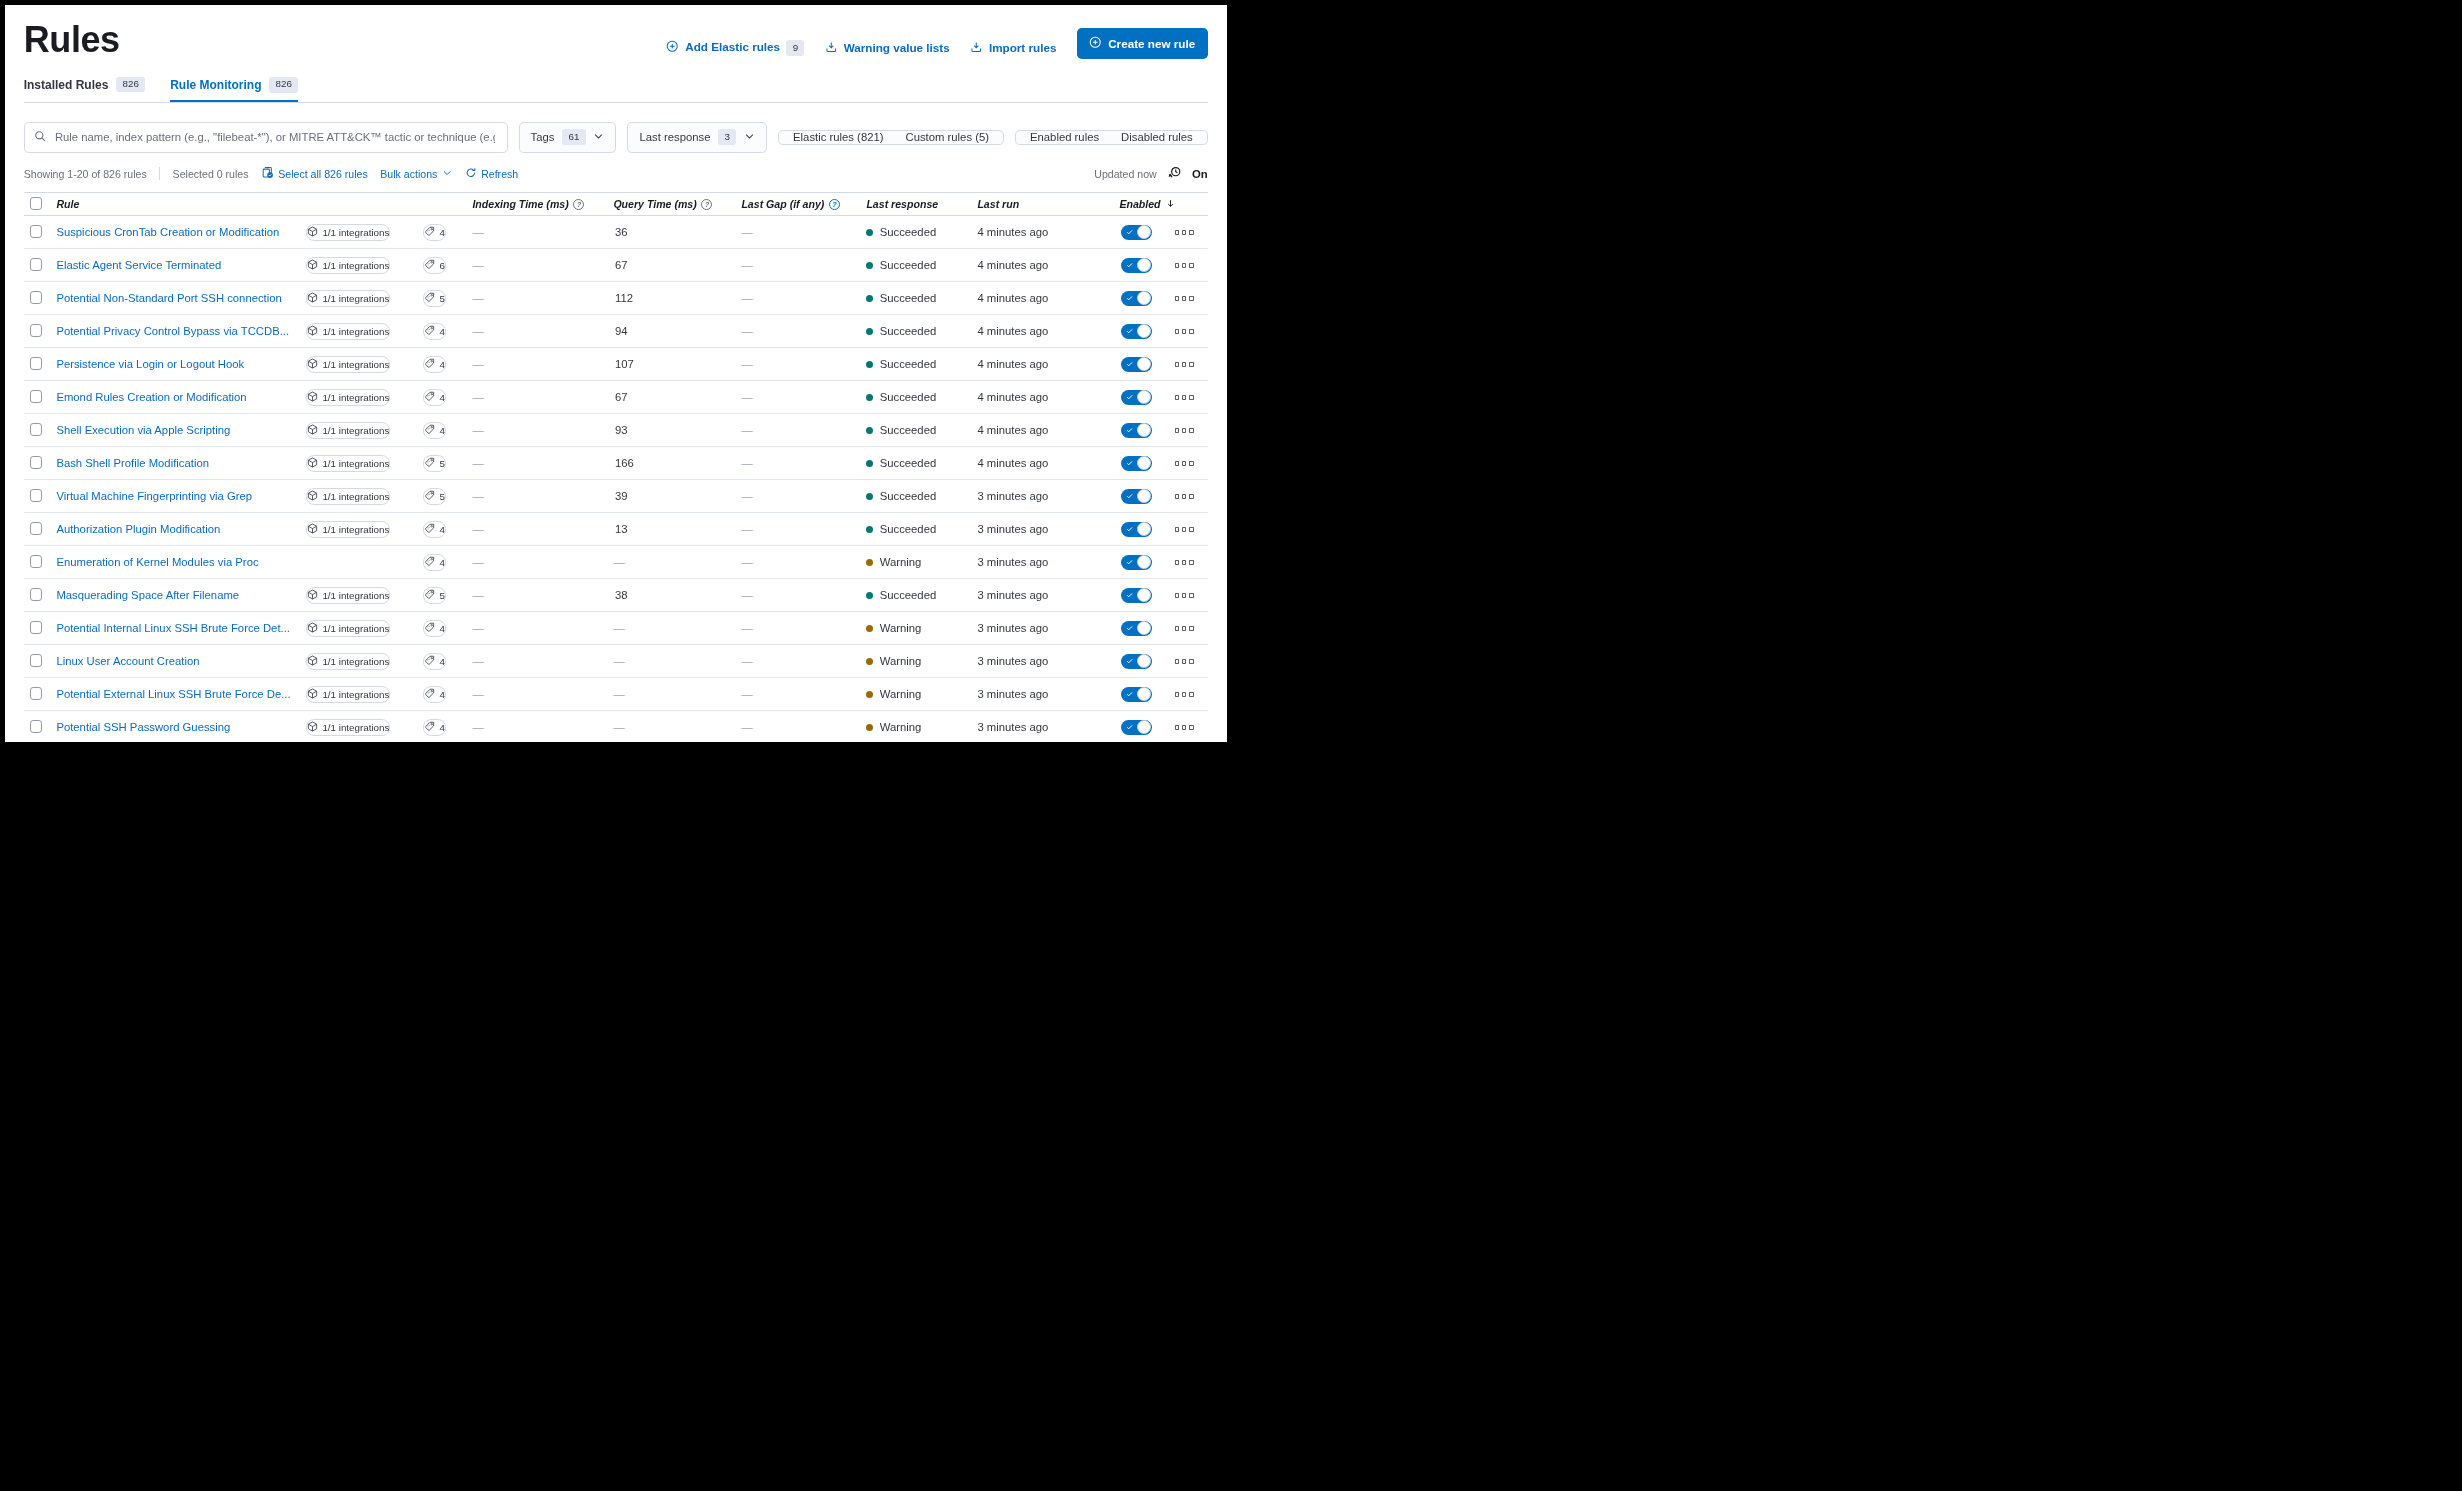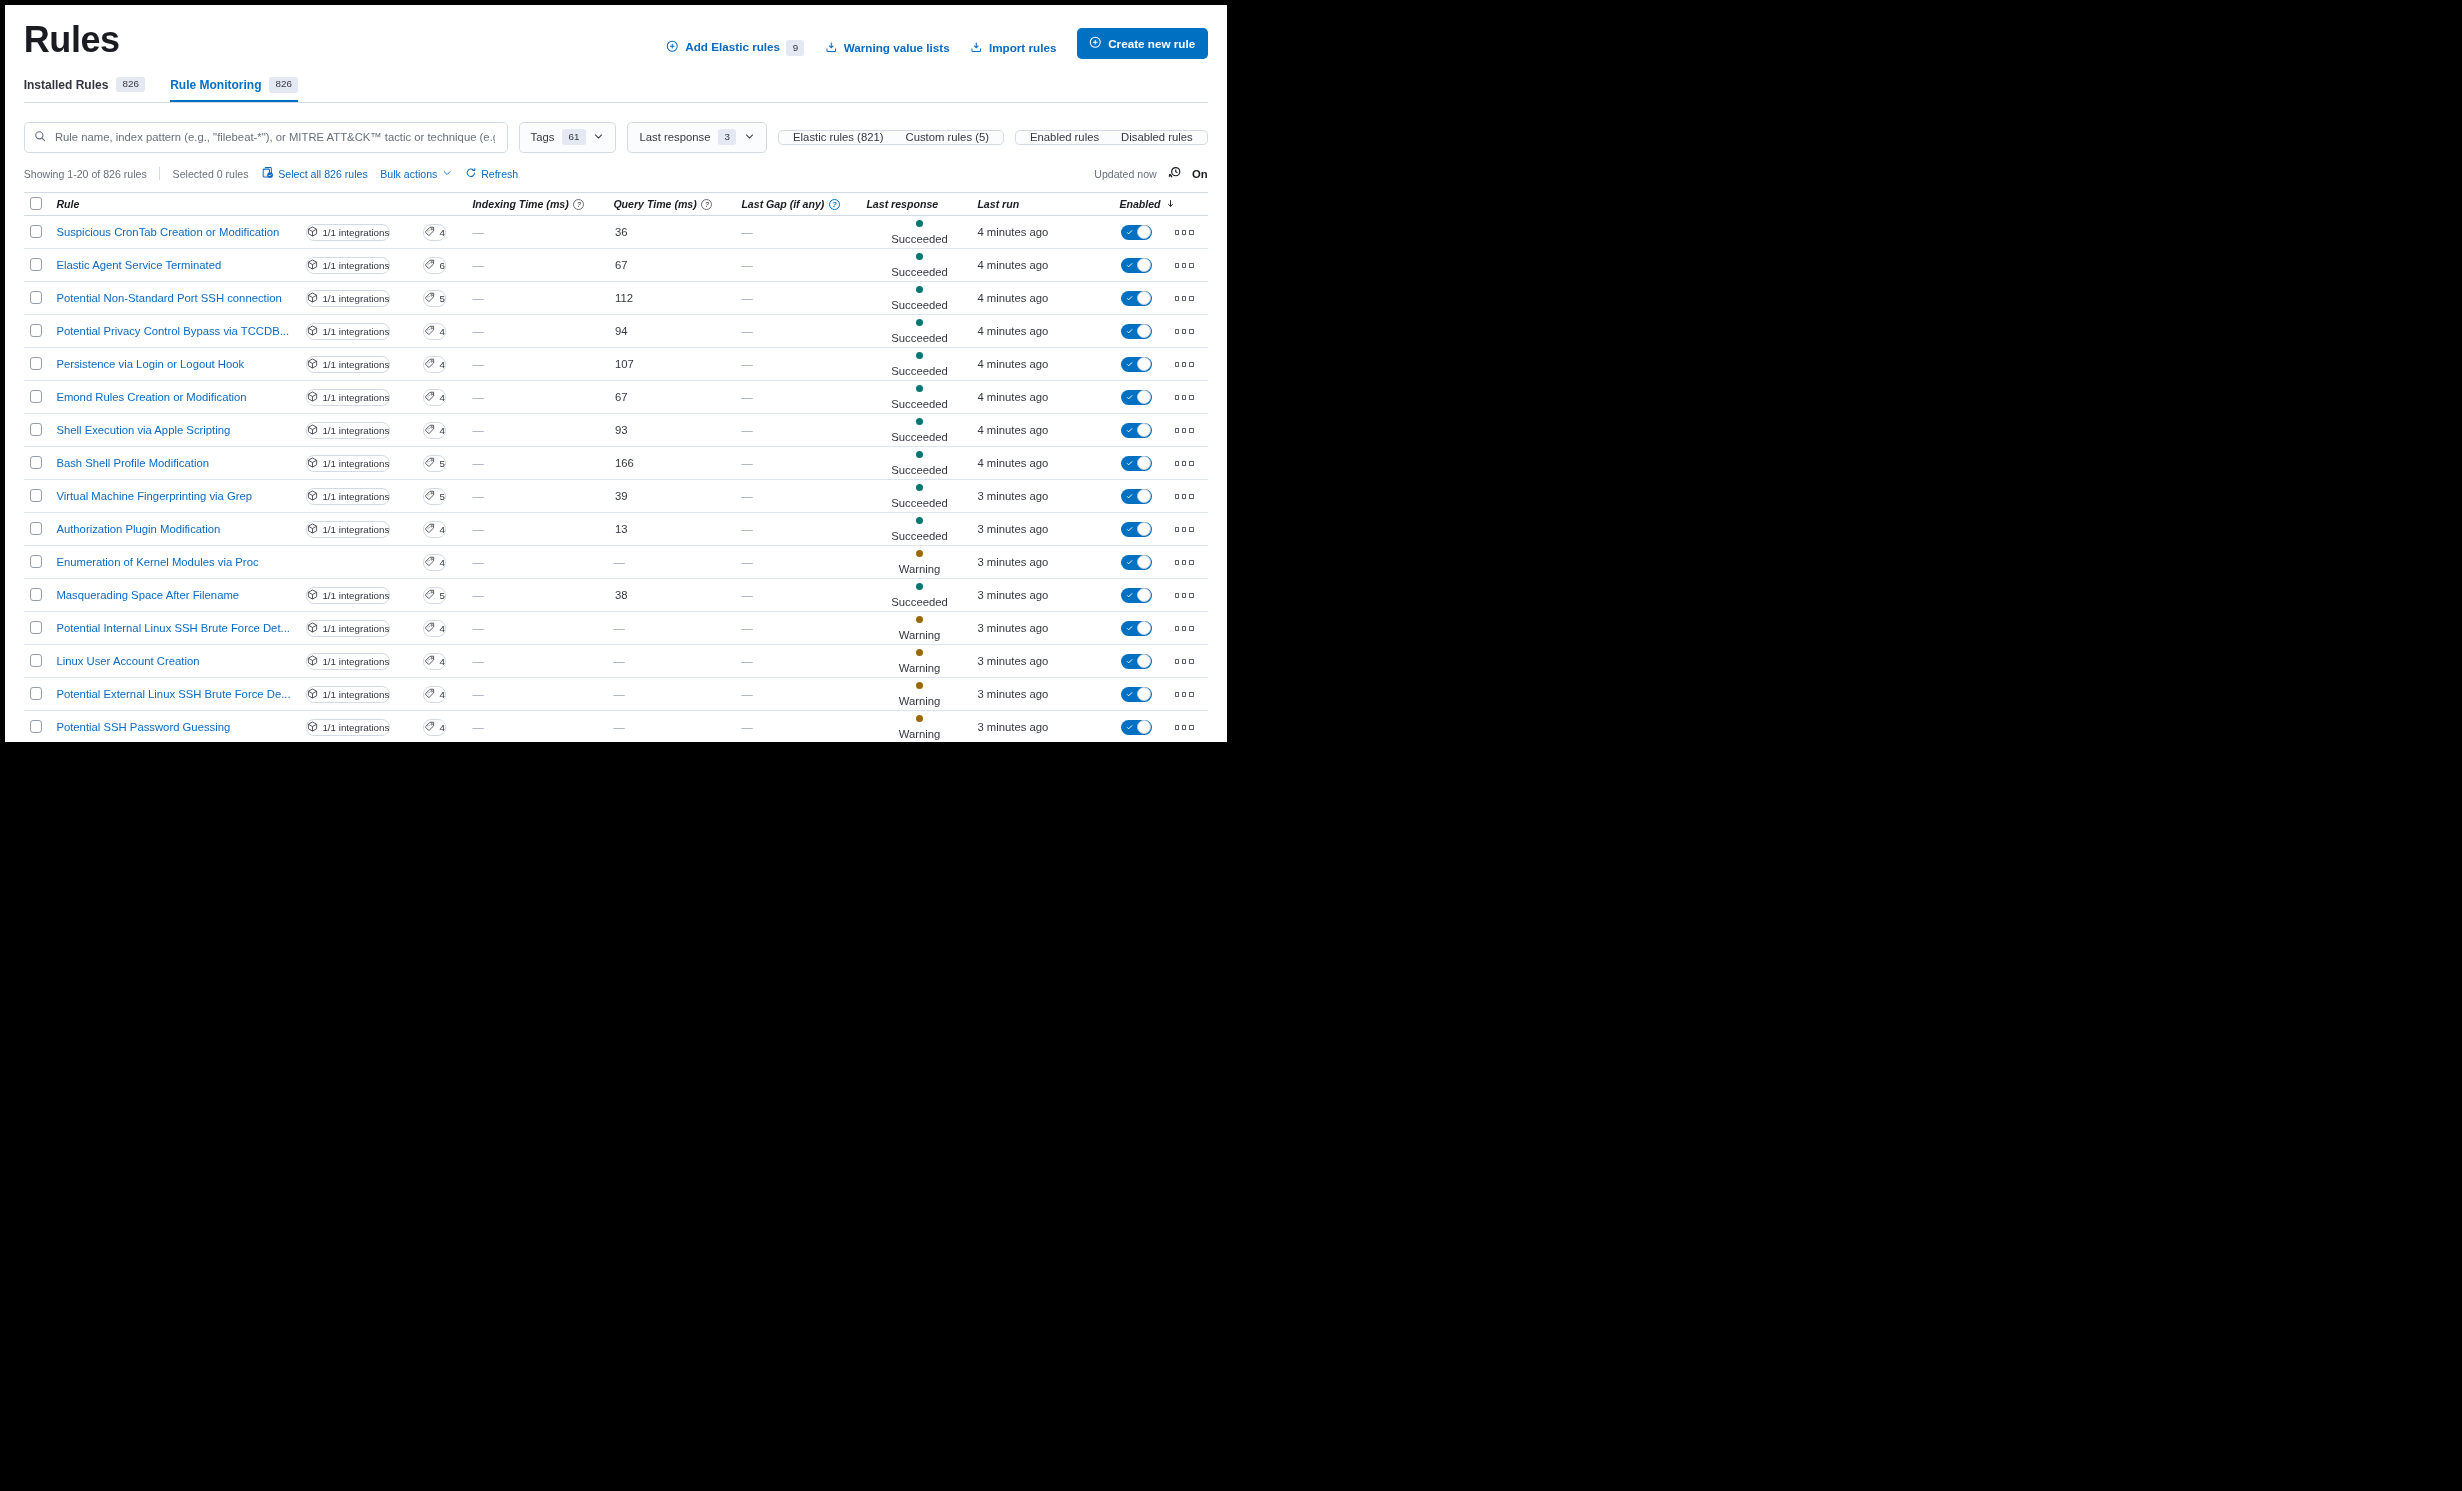--- a/index.html
+++ b/index.html
@@ -72,21 +72,21 @@
     background:#fff; display:inline-block; margin-left:6.3px; cursor:pointer; }
   .rule-cell { display:grid; grid-template-columns:250px 117px auto;
     align-items:center; padding-left:4.7px; }
   .rule-link { color:#0b6ac2; cursor:pointer; white-space:nowrap; overflow:hidden; }
   .badge { display:inline-flex; align-items:center; gap:4px; height:17px;
     padding:0 0; border:0.8px solid #d3dae6; border-radius:8px; background:#fff;
     font-size:9.8px; color:#343741; cursor:pointer; }
   .badge svg { color:#343741; }
   .dash { color:#98a2b3; padding-left:4.7px; }
   .num { padding-left:6.3px; color:#343741; }
-  .resp { display:flex; align-items:center; gap:6.3px; padding-left:4.7px;flex-direction:column; }
+  .resp { display:flex; align-items:center; gap:6.3px; padding-left:4.7px; }
   .dot { width:7px; height:7px; border-radius:50%; flex:0 0 auto; }
   .dot.ok { background:#007871; }
   .dot.warn { background:#9a6a00; }
   .run { padding-left:4.7px; }
   .en-cell { display:flex; align-items:center; justify-content:space-between;
     padding-left:6.3px; padding-right:14px; }
   .switch { position:relative; width:31px; height:15.7px; border-radius:7.8px;
     background:#0071c2; cursor:pointer; flex:0 0 auto; }
   .switch .check { position:absolute; left:4.7px; top:2.3px; color:#fff; }
   .switch .knob { position:absolute; right:0.8px; top:0.8px; width:14px; height:14px;

